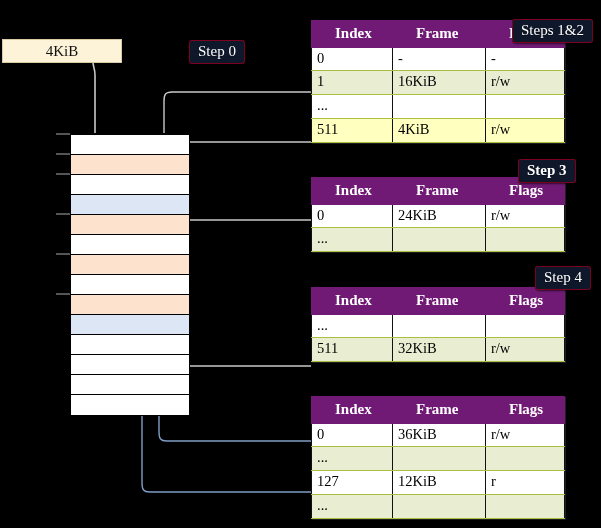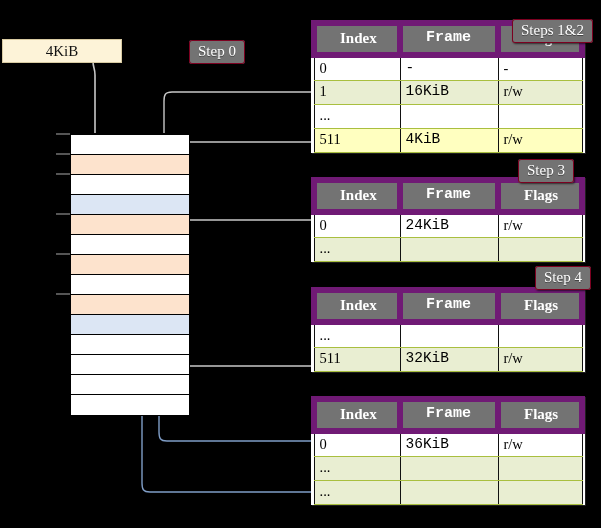--- a/index.html
+++ b/index.html
@@ -20,39 +20,39 @@
     line-height:1.1;
   }
   .ptable td, .ptable th{
     border:1px solid #a9bf3f;
     padding:3px 5px 4px 5px;
     text-align:left;
     white-space:nowrap;
     height:14px;
   }
   .ptable th{
-    background:#737373;
+    background:#701a75;
     color:#ffffff;
     font-weight:bold;
-    border:6px solid #701a75;
+    border:1px solid #701a75;
     font-size:15px;
     padding:4px 5px 5px 23px;
   }
   .ptable td{border-left-color:#111;border-right-color:#111;}
   .ptable tr.row-white td{background:#ffffff;}
   .ptable tr.row-tint  td{background:#e9eed2;}
   .ptable tr.row-hl    td{background:#ffffc0;}
   .col-index{width:52px;}
-  .col-frame{width:64px;font-family:Liberation Mono, monospace;}
+  .col-frame{width:64px;}
   .col-flags{width:50px;margin-left:12px;}
 
   
   .badge{
     position:absolute;
-    background:#737373;
+    background:#0f172a;
     color:#ffffff;
     font-size:15px;
     padding:3px 9px 4px 9px;
     border-radius:3px;
     box-shadow:0 0 0 1px #7c0020 inset, 1px 1px 2px rgba(0,0,0,.6);
     white-space:nowrap;
     text-shadow:0 1px 0 rgba(0,0,0,.4);
   }
 
   
@@ -247,33 +247,38 @@
           <tr class="row-white">
             <td class="col-index">0</td>
             <td class="col-frame">36KiB</td>
             <td class="col-flags">r/w</td>
           </tr>
           <tr class="row-tint">
             <td class="col-index">...</td>
             <td class="col-frame">&nbsp;</td>
             <td class="col-flags">&nbsp;</td>
           </tr>
+          <tr class="row-white">
+            <td class="col-index">127</td>
+            <td class="col-frame">12KiB</td>
+            <td class="col-flags">r</td>
+          </tr>
           <tr class="row-tint">
             <td class="col-index">...</td>
             <td class="col-frame">&nbsp;</td>
             <td class="col-flags">&nbsp;</td>
           </tr>
         </tbody>
       </table>
     </div>
 
   <div id="badges-host">
       <div class="badge" style="left: 189px; top: 40px; text-align: right;">Step 0</div>
       <div class="badge" style="left: 512px; top: 19px;">Steps 1&amp;2</div>
-      <div class="badge" style="left: 518px; top: 159px;">Step 3</div>
+      <div class="badge" style="left: 518px; top: 159px; font-weight: bold;">Step 3</div>
       <div class="badge" style="left: 535px; top: 266px;">Step 4</div>
     </div>
 
 <div class="tick" style="left: 56px; top: 133px;"></div>
     <div class="tick" style="left: 56px; top: 153px;"></div>
     <div class="tick" style="left: 56px; top: 173px;"></div>
     <div class="tick" style="left: 56px; top: 213px;"></div>
     <div class="tick" style="left: 56px; top: 253px;"></div>
     <div class="tick" style="left: 56px; top: 293px;"></div>
   </div>

